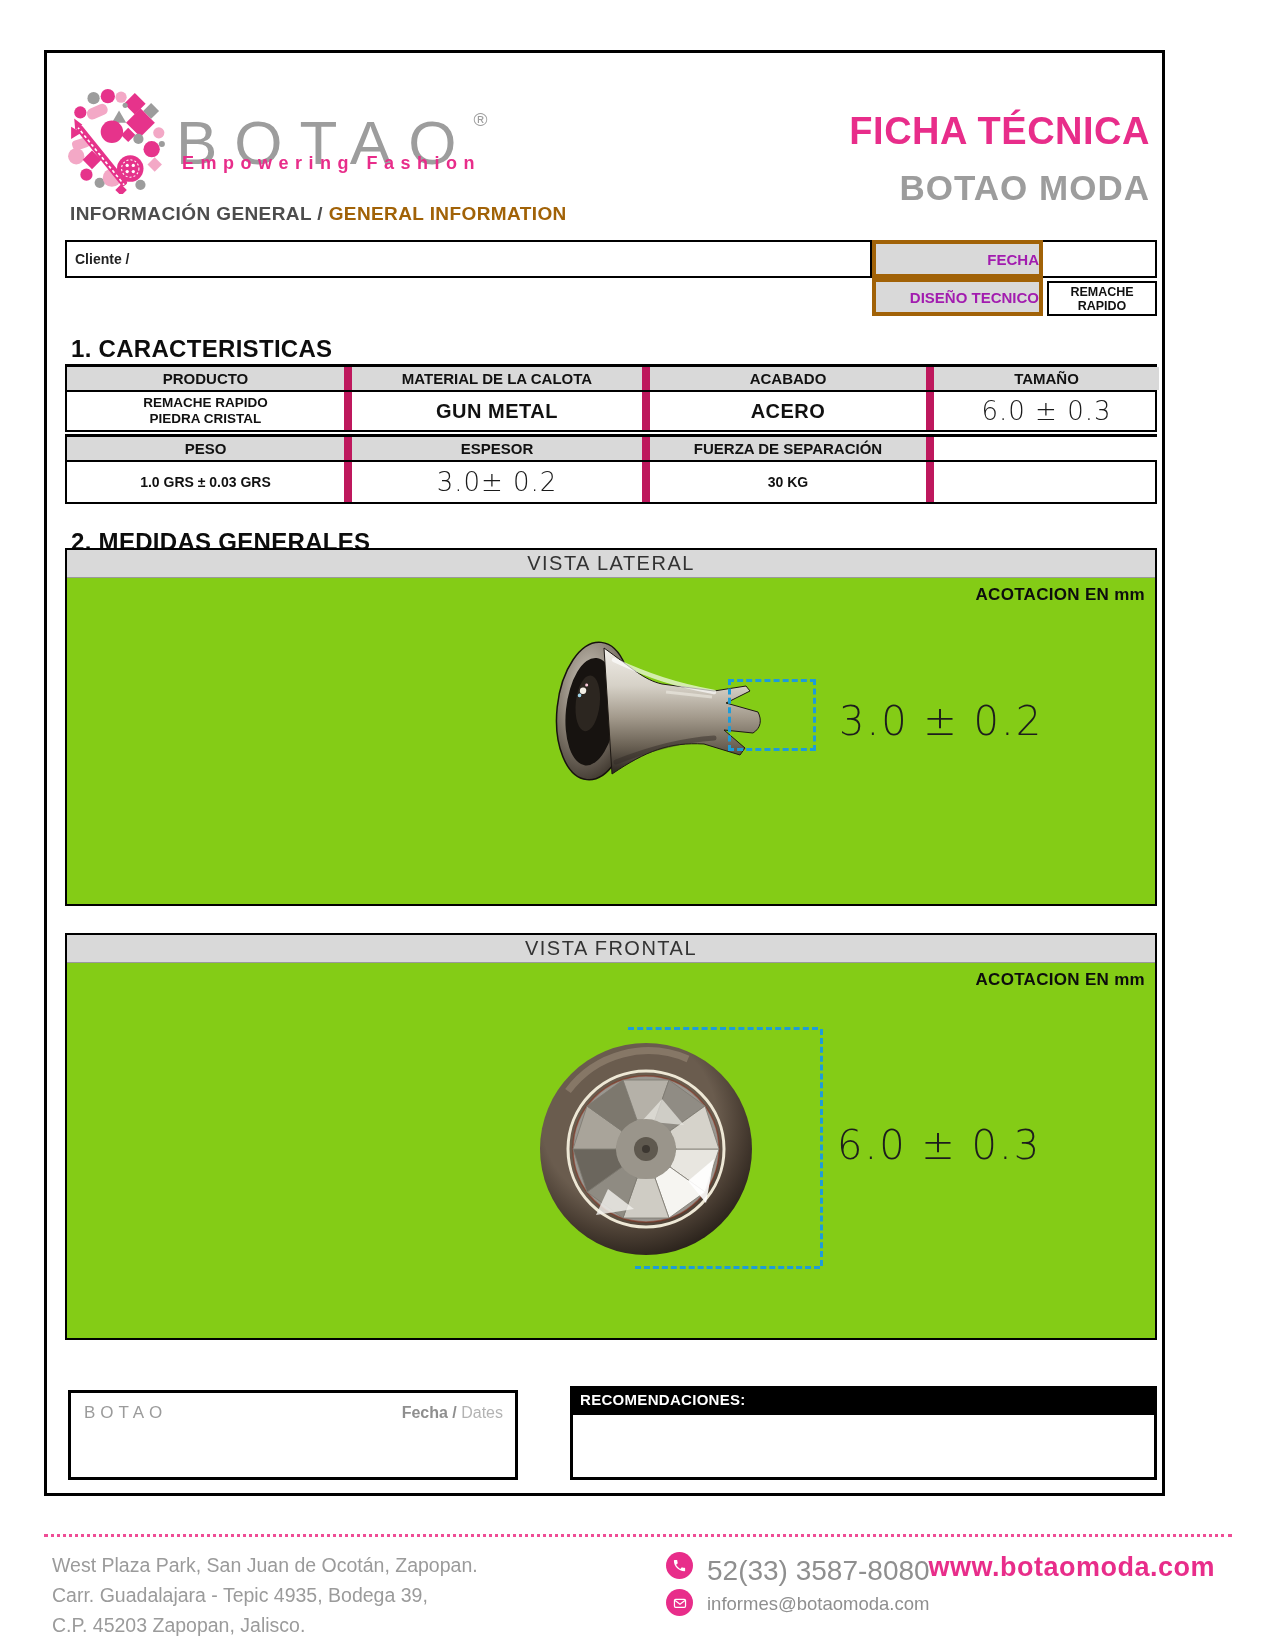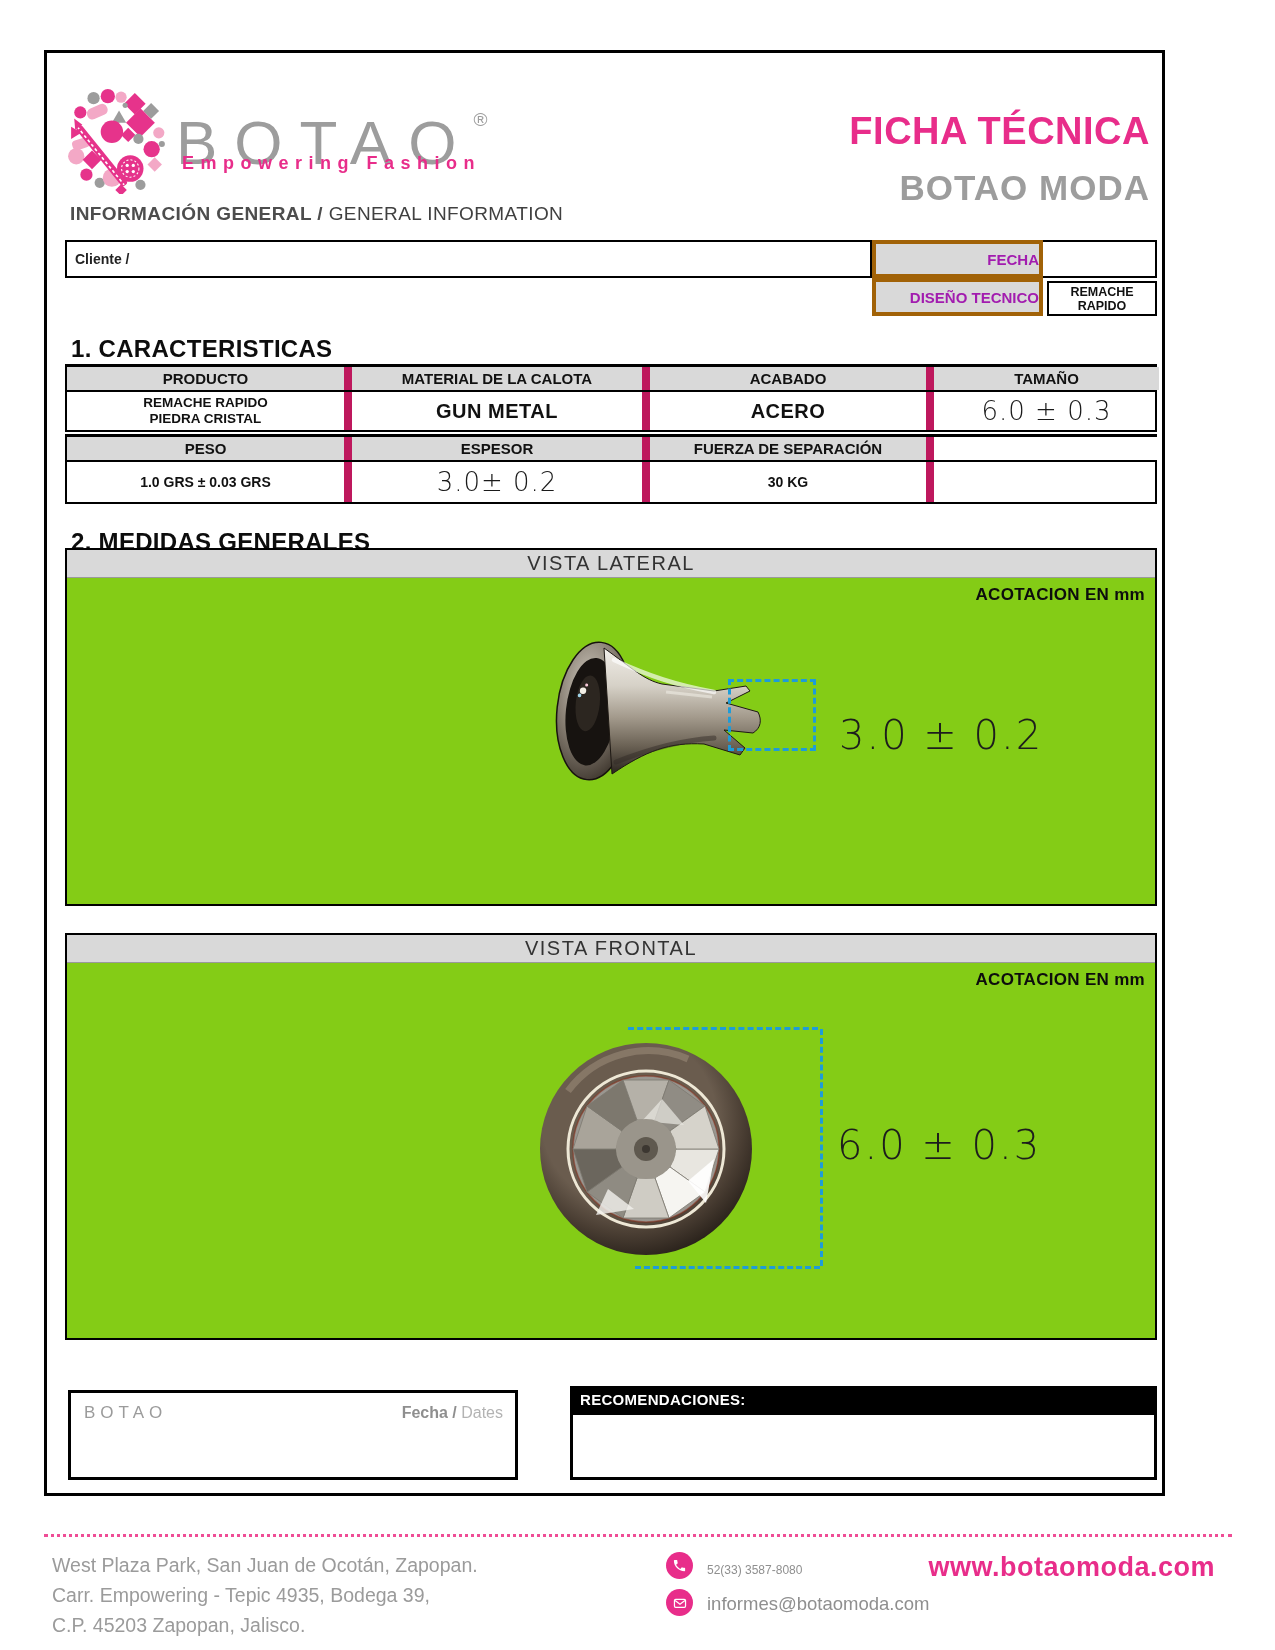--- a/index.html
+++ b/index.html
@@ -22,21 +22,21 @@
               color:#9d9d9d;font-weight:400;line-height:64px;}
   .registered{font-size:19px;vertical-align:38px;letter-spacing:0;color:#9d9d9d;}
   .brand-tagline{position:absolute;left:182px;top:153px;font-size:18px;font-weight:bold;
                  letter-spacing:6.5px;color:var(--accent-pink);}
   .doc-title{position:absolute;right:125px;top:110px;font-size:38px;font-weight:bold;
              color:var(--accent-pink);letter-spacing:0.5px;}
   .doc-subtitle{position:absolute;right:125px;top:168px;font-size:35px;font-weight:bold;
                 color:#9d9d9d;letter-spacing:1px;}
   .info-heading{position:absolute;left:70px;top:203px;font-size:19px;letter-spacing:0.4px;}
   .info-heading .es{font-weight:bold;color:#4d4d4d;}
-  .info-heading .en{color:#404040;}
+  .info-heading .en{color:#a16207;font-weight:bold;}
 
   
   .cliente-cell{position:absolute;left:65px;top:240px;width:807px;height:38px;
                 border:2px solid #000;box-sizing:border-box;display:flex;align-items:center;
                 padding-left:8px;font-size:14px;font-weight:bold;color:#222;}
   .gray-cell{position:absolute;background:var(--header-cell-bg);border:4px solid #a16207;
              box-sizing:border-box;display:flex;align-items:center;justify-content:flex-end;
              font-weight:bold;font-size:15px;color:#a21caf;}
   .fecha-cell{left:872px;top:240px;width:171px;height:38px;}
   .diseno-cell{left:872px;top:278px;width:171px;height:38px;}
@@ -74,21 +74,21 @@
   .panel-bar{height:27px;background:var(--header-cell-bg);border-bottom:1px solid #9a9a9a;
              text-align:center;line-height:27px;font-size:20px;letter-spacing:1.5px;color:#333;}
   .lateral-panel{top:548px;height:358px;}
   .frontal-panel{top:933px;height:407px;}
   .acot-note{position:absolute;right:10px;top:35px;font-weight:bold;font-size:17px;
              letter-spacing:0.3px;color:#0d0d0d;}
   .dim-label{position:absolute;font-size:40px;font-weight:300;letter-spacing:2px;color:#1d1d1d;
              font-family:"DejaVu Sans", sans-serif;white-space:nowrap;}
   .dash-rect{position:absolute;left:661px;top:129px;width:88px;height:72px;
              border:3px dashed var(--dimension-blue);box-sizing:border-box;}
-  .lat-dim{left:772px;top:162px;}
+  .lat-dim{left:772px;top:148px;}
   .dash-top{position:absolute;left:561px;top:92px;width:190px;height:0;
             border-top:3px dashed var(--dimension-blue);}
   .dash-right{position:absolute;left:753px;top:94px;width:0;height:237px;
               border-left:3px dashed var(--dimension-blue);}
   .dash-bottom{position:absolute;left:568px;top:331px;width:185px;height:0;
                border-top:3px dashed var(--dimension-blue);}
   .front-dim{left:770px;top:187px;}
   .rivet-side{position:absolute;left:487px;top:84px;}
   .rivet-front{position:absolute;left:471px;top:106px;}
 
@@ -109,21 +109,21 @@
   
   .footer-sep{position:absolute;left:44px;top:1534px;width:1188px;height:0;
               border-top:3px dotted #ef4d96;}
   .footer-address{position:absolute;left:52px;top:1550px;font-size:19.5px;line-height:30px;
                   color:#9b9b9b;}
   .contact-icon{position:absolute;width:27px;height:27px;border-radius:50%;
                 background:var(--accent-pink);display:flex;align-items:center;justify-content:center;}
   .phone-ic{left:666px;top:1552px;}
   .mail-ic{left:666px;top:1589px;}
   .contact-text{position:absolute;left:707px;color:#8f8f8f;}
-  .phone-text{top:1555px;font-size:12px;margin-top:8px;}
+  .phone-text{top:1555px;font-size:28px;}
   .mail-text{top:1593px;font-size:18.5px;}
   .website{position:absolute;right:60px;top:1552px;font-size:27px;font-weight:bold;
            color:var(--accent-pink);letter-spacing:0.5px;text-decoration:none;}
 </style>
 </head>
 <body>
 
 <div class="page">
   <div class="doc-border"></div>
 
@@ -336,21 +336,21 @@
     <div class="fecha-dates"><span class="b">Fecha / </span><span class="l">Dates</span></div>
   </div>
 
   <div class="recom-bar">RECOMENDACIONES:</div>
   <div class="recom-box"></div>
 
   <div class="footer-sep"></div>
 
   <div class="footer-address">
     <div>West Plaza Park, San Juan de Ocotán, Zapopan.</div>
-    <div>Carr. Empowering - Tepic 4935, Bodega 39,</div>
+    <div>Carr. Guadalajara - Tepic 4935, Bodega 39,</div>
     <div>C.P. 45203 Zapopan, Jalisco.</div>
   </div>
 
   <div class="contact-icon phone-ic">
     <svg width="15" height="15" viewBox="0 0 24 24">
       <path fill="#fff" d="M6.6 10.8c1.4 2.8 3.8 5.1 6.6 6.6l2.2-2.2c.3-.3.7-.4 1-.2 1.1.4 2.3.6 3.6.6.6 0 1 .4 1 1V20c0 .6-.4 1-1 1C10.6 21 3 13.4 3 4c0-.6.4-1 1-1h3.5c.6 0 1 .4 1 1 0 1.2.2 2.4.6 3.6.1.3 0 .7-.2 1l-2.3 2.2z"></path>
     </svg>
   </div>
   <div class="contact-text phone-text">52(33) 3587-8080</div>
 

